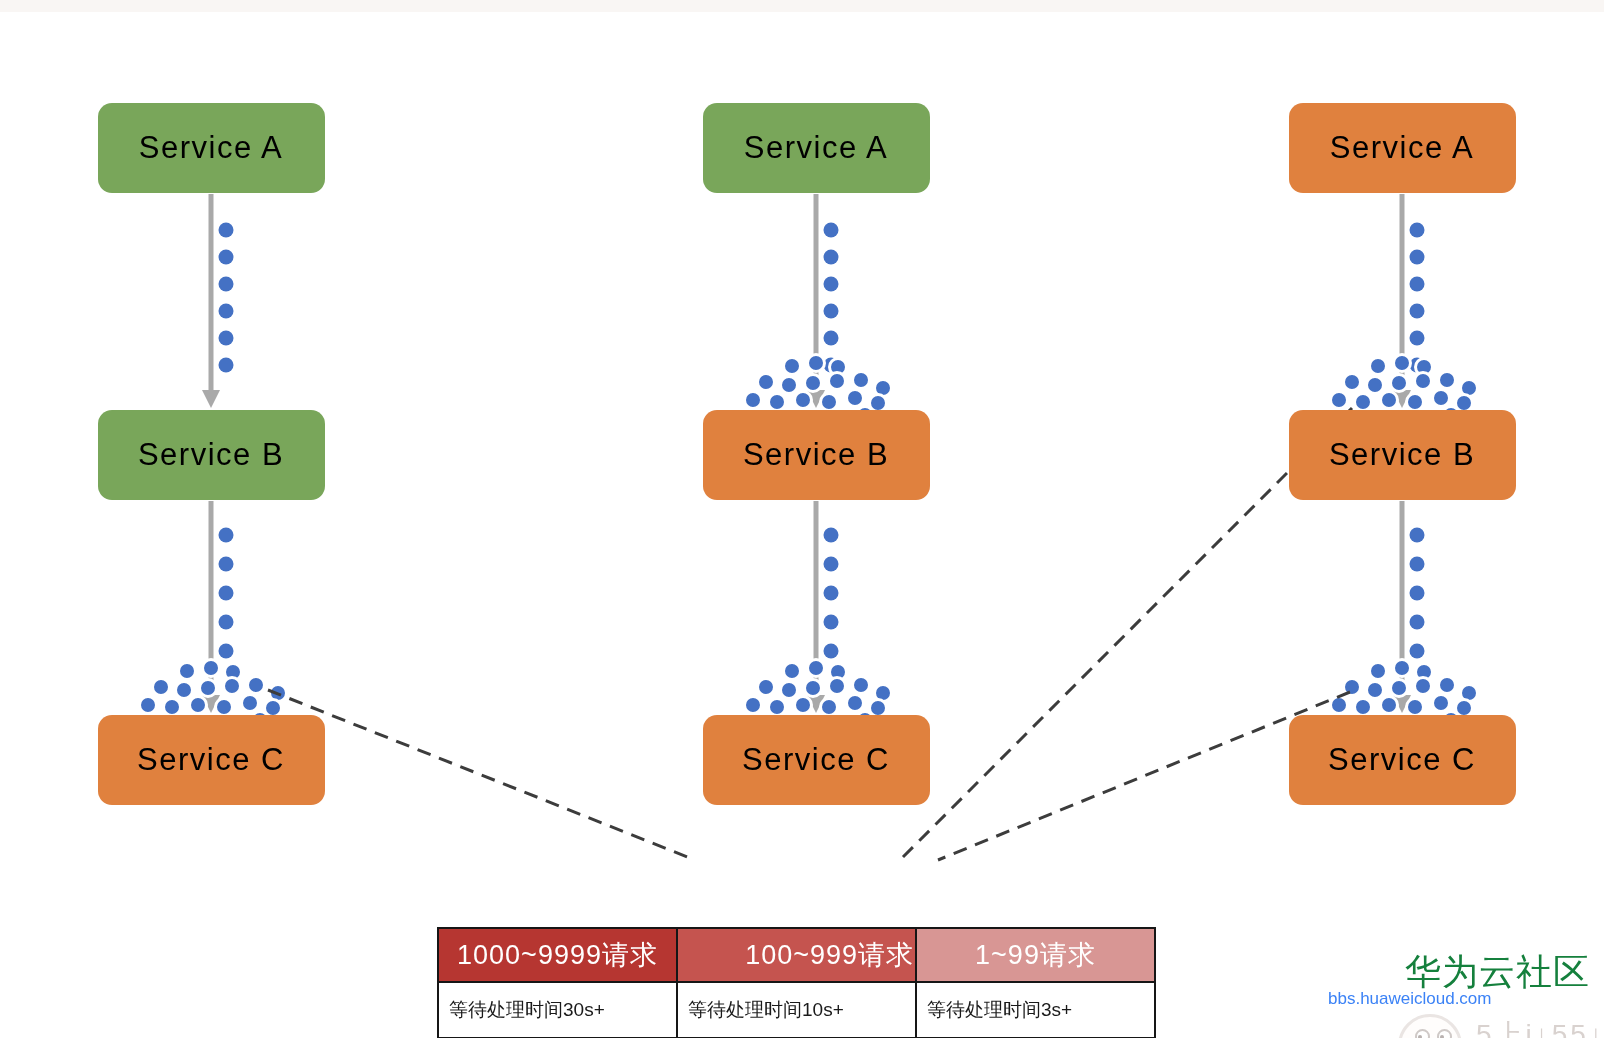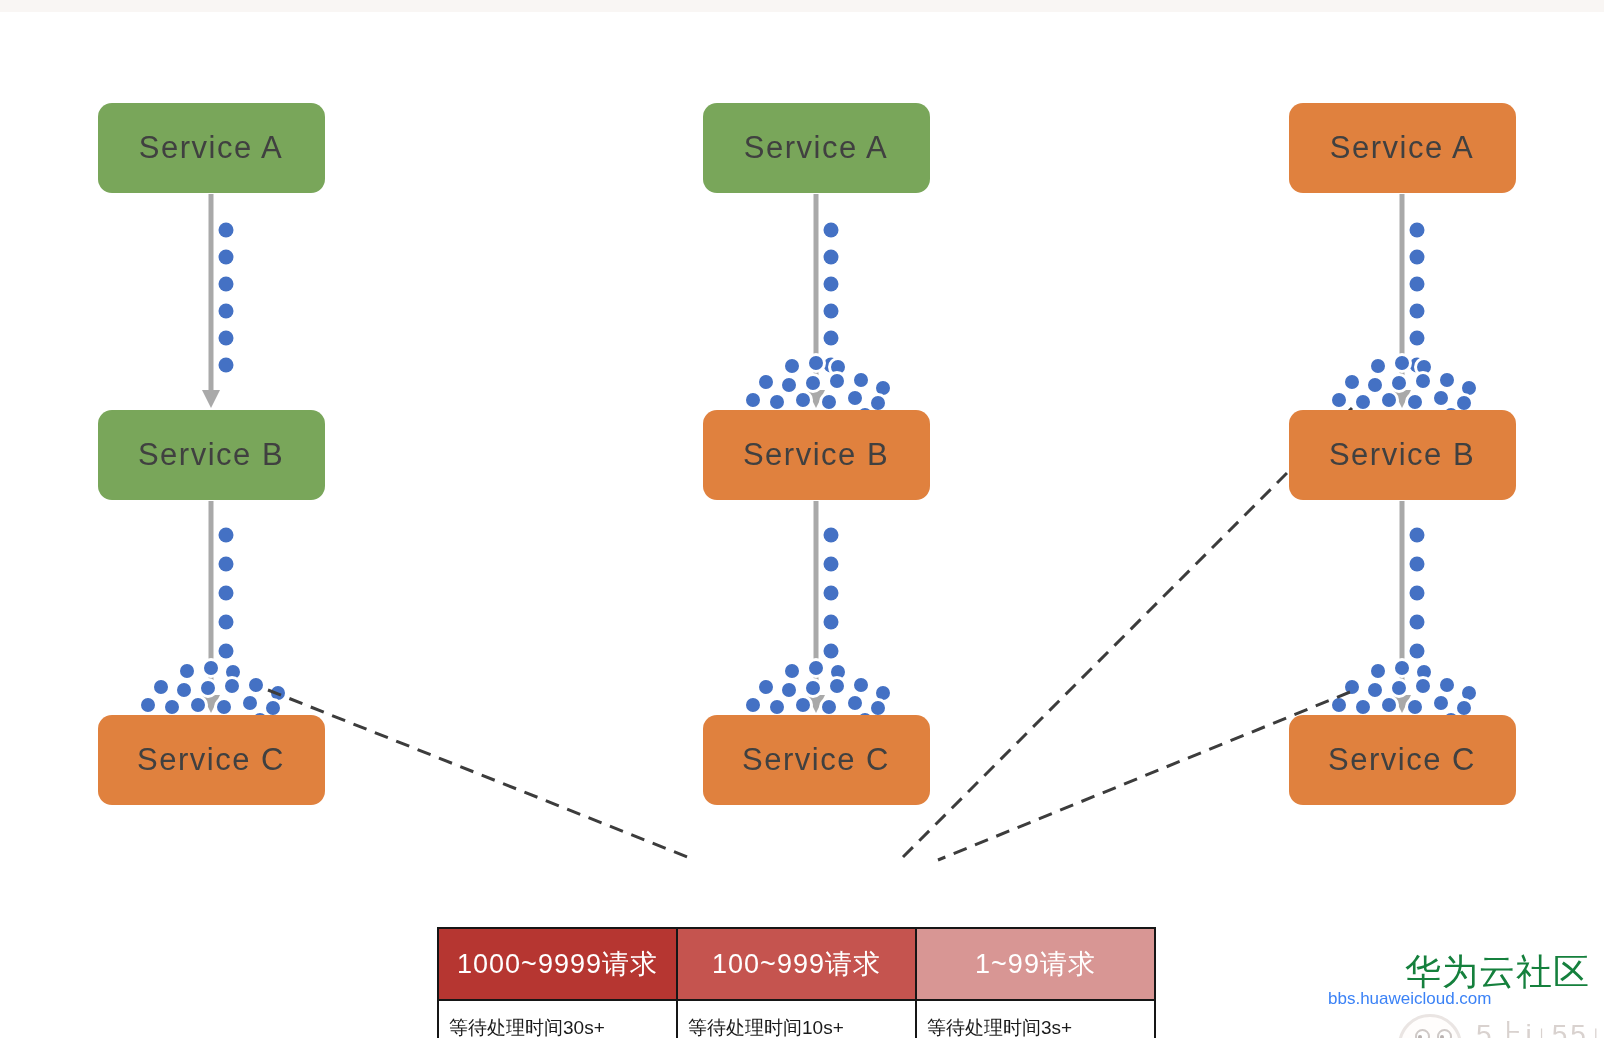--- a/index.html
+++ b/index.html
@@ -5,31 +5,31 @@
   html,body{margin:0;padding:0;background:#ffffff;}
   #page{
     position:relative;width:1604px;height:1038px;background:#ffffff;
     overflow:hidden;font-family:"Liberation Sans",sans-serif;
   }
   #topband{position:absolute;left:0;top:0;width:1604px;height:12px;}
   #diagram-svg{position:absolute;left:0;top:0;width:1604px;height:1038px;}
   .service-box{
     position:absolute;width:227px;height:90px;border-radius:14px;
     display:flex;align-items:center;justify-content:center;
-    color:#404040;font-size:31px;letter-spacing:1.5px;font-weight:400;
+    color:#000000;font-size:31px;letter-spacing:1.5px;font-weight:400;
   }
   #req-table{
     position:absolute;left:437px;top:927px;border-collapse:collapse;
     table-layout:fixed;
   }
   #req-table td{
     width:239px;border:2px solid #161616;box-sizing:border-box;
   }
   #req-table .hd{
-    height:72px;color:#ffffff;font-size:27px;text-align:center;
+    height:54px;color:#ffffff;font-size:27px;text-align:center;
     vertical-align:middle;letter-spacing:1px;
   }
   #req-table .bd{
     height:56px;background:#ffffff;color:#1a1a1a;font-size:19px;
     text-align:left;vertical-align:middle;padding-left:10px;
   }
   #wm-title{
     position:absolute;left:1405px;top:948px;width:190px;
     font-size:36px;color:#15803d;letter-spacing:1px;white-space:nowrap;
   }
@@ -231,21 +231,21 @@
       <div class="service-box" style="left: 702.5px; top: 715px; background: rgb(224, 129, 62);">Service C</div>
       <div class="service-box" style="left: 1288.5px; top: 103px; background: rgb(224, 129, 62);">Service A</div>
       <div class="service-box" style="left: 1288.5px; top: 410px; background: rgb(224, 129, 62);">Service B</div>
       <div class="service-box" style="left: 1288.5px; top: 715px; background: rgb(224, 129, 62);">Service C</div>
     </div>
 
   <table id="req-table">
     <tbody>
         <tr>
       <td class="hd" style="background: rgb(182, 54, 49);">1000~9999请求</td>
-      <td class="hd" style="background: rgb(197, 84, 79);">100~999请求</td>
+      <td class="hd" style="background: rgb(197, 84, 79); text-align: right;">100~999请求</td>
       <td class="hd" style="background: rgb(216, 150, 148); margin-left: 36px;">1~99请求</td>
     </tr>
     <tr>
       <td class="bd">等待处理时间30s+</td>
       <td class="bd">等待处理时间10s+</td>
       <td class="bd">等待处理时间3s+</td>
     </tr>
   </tbody>
     </table>
 

